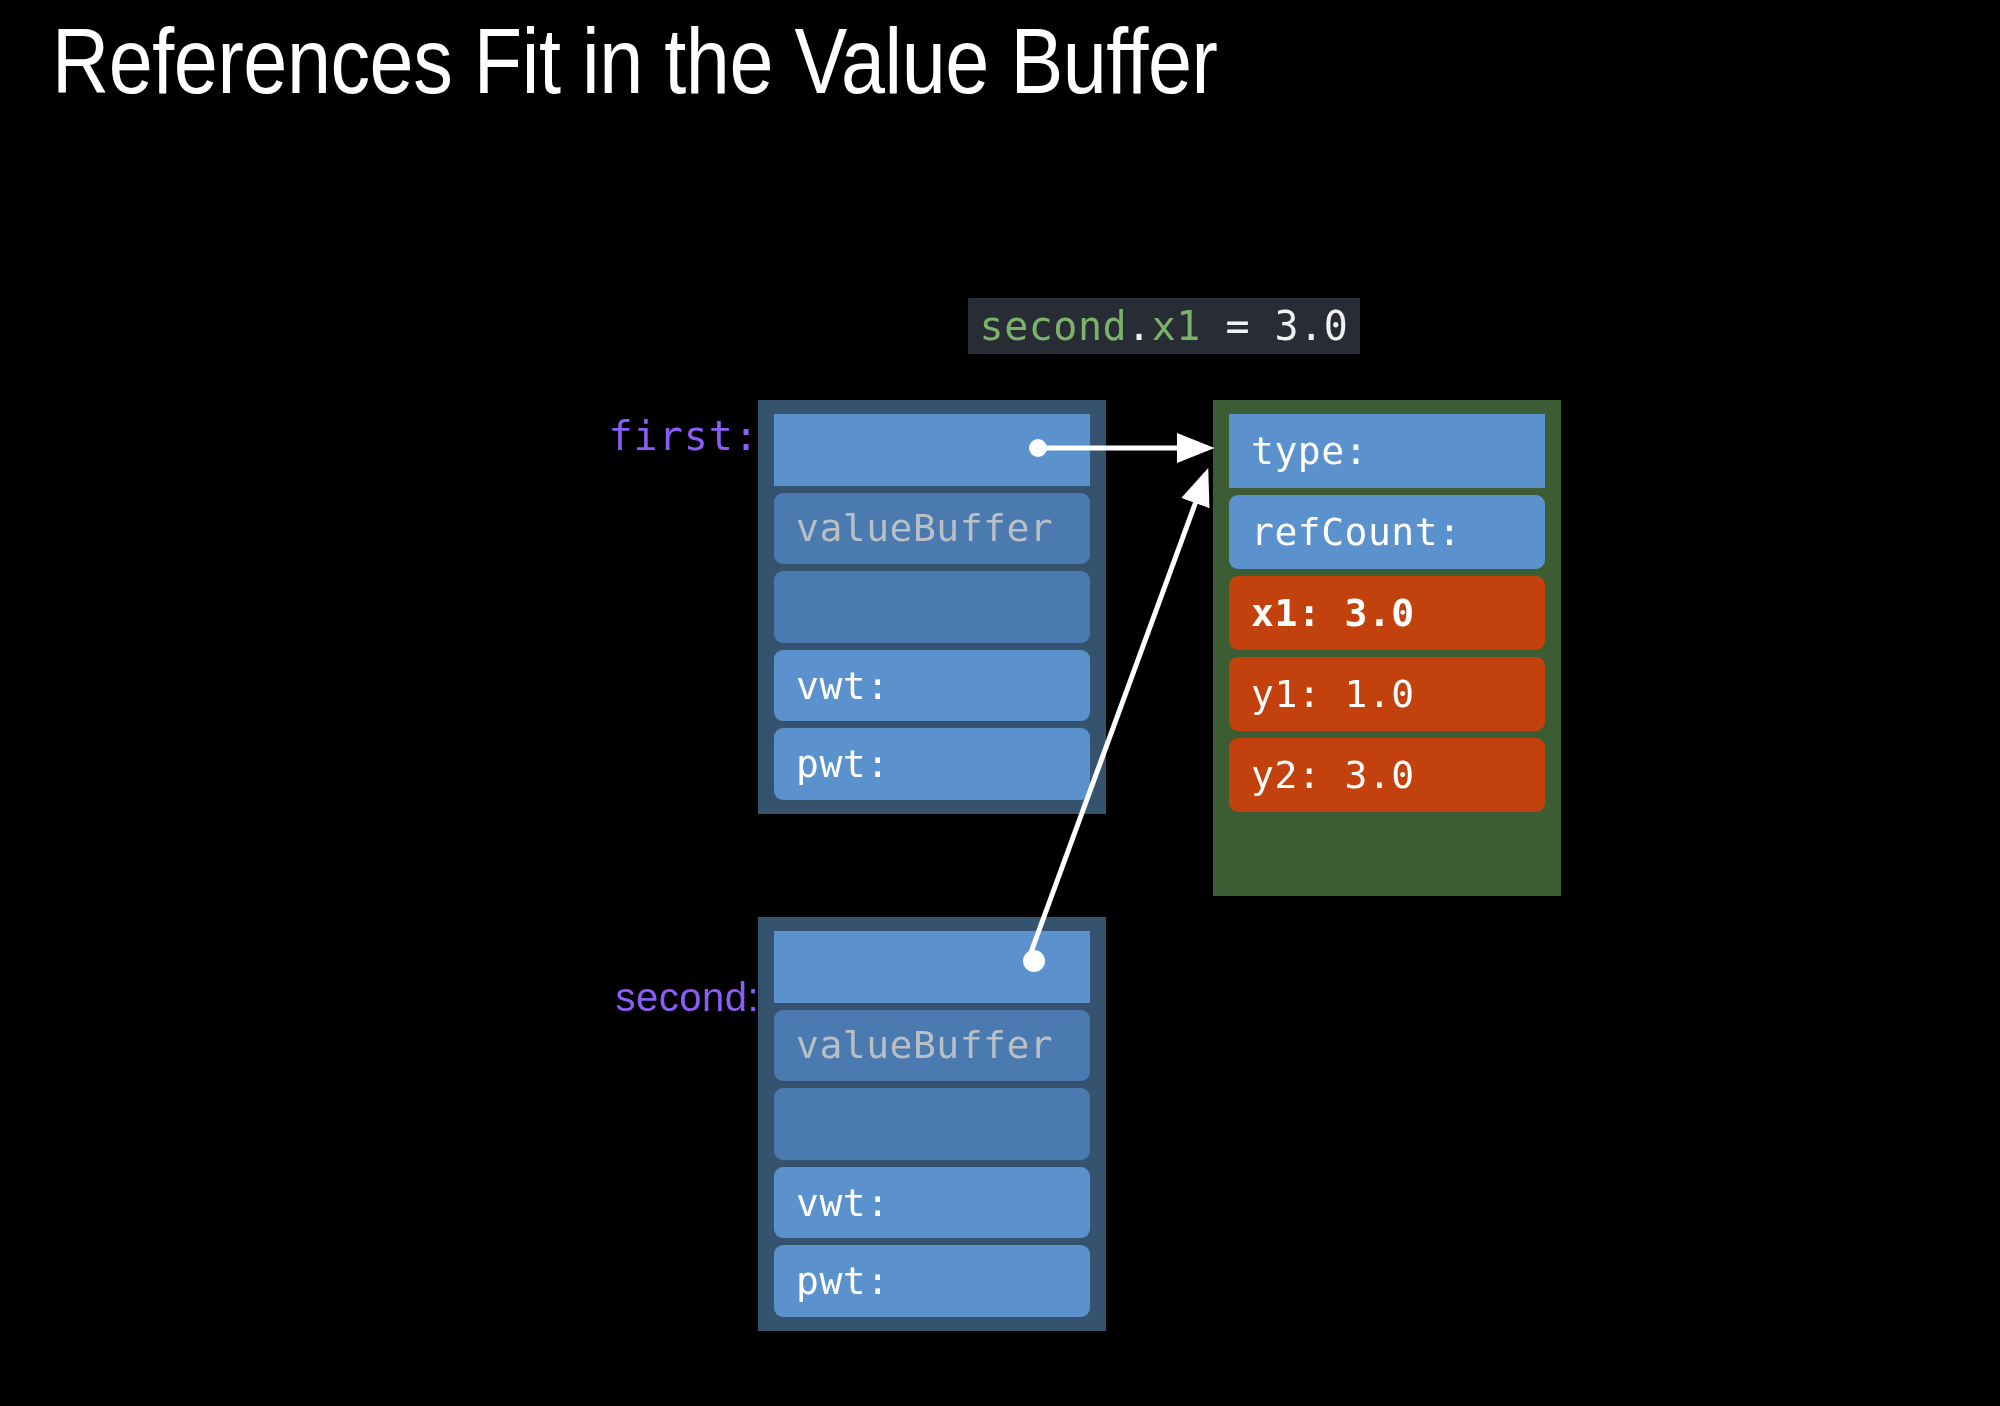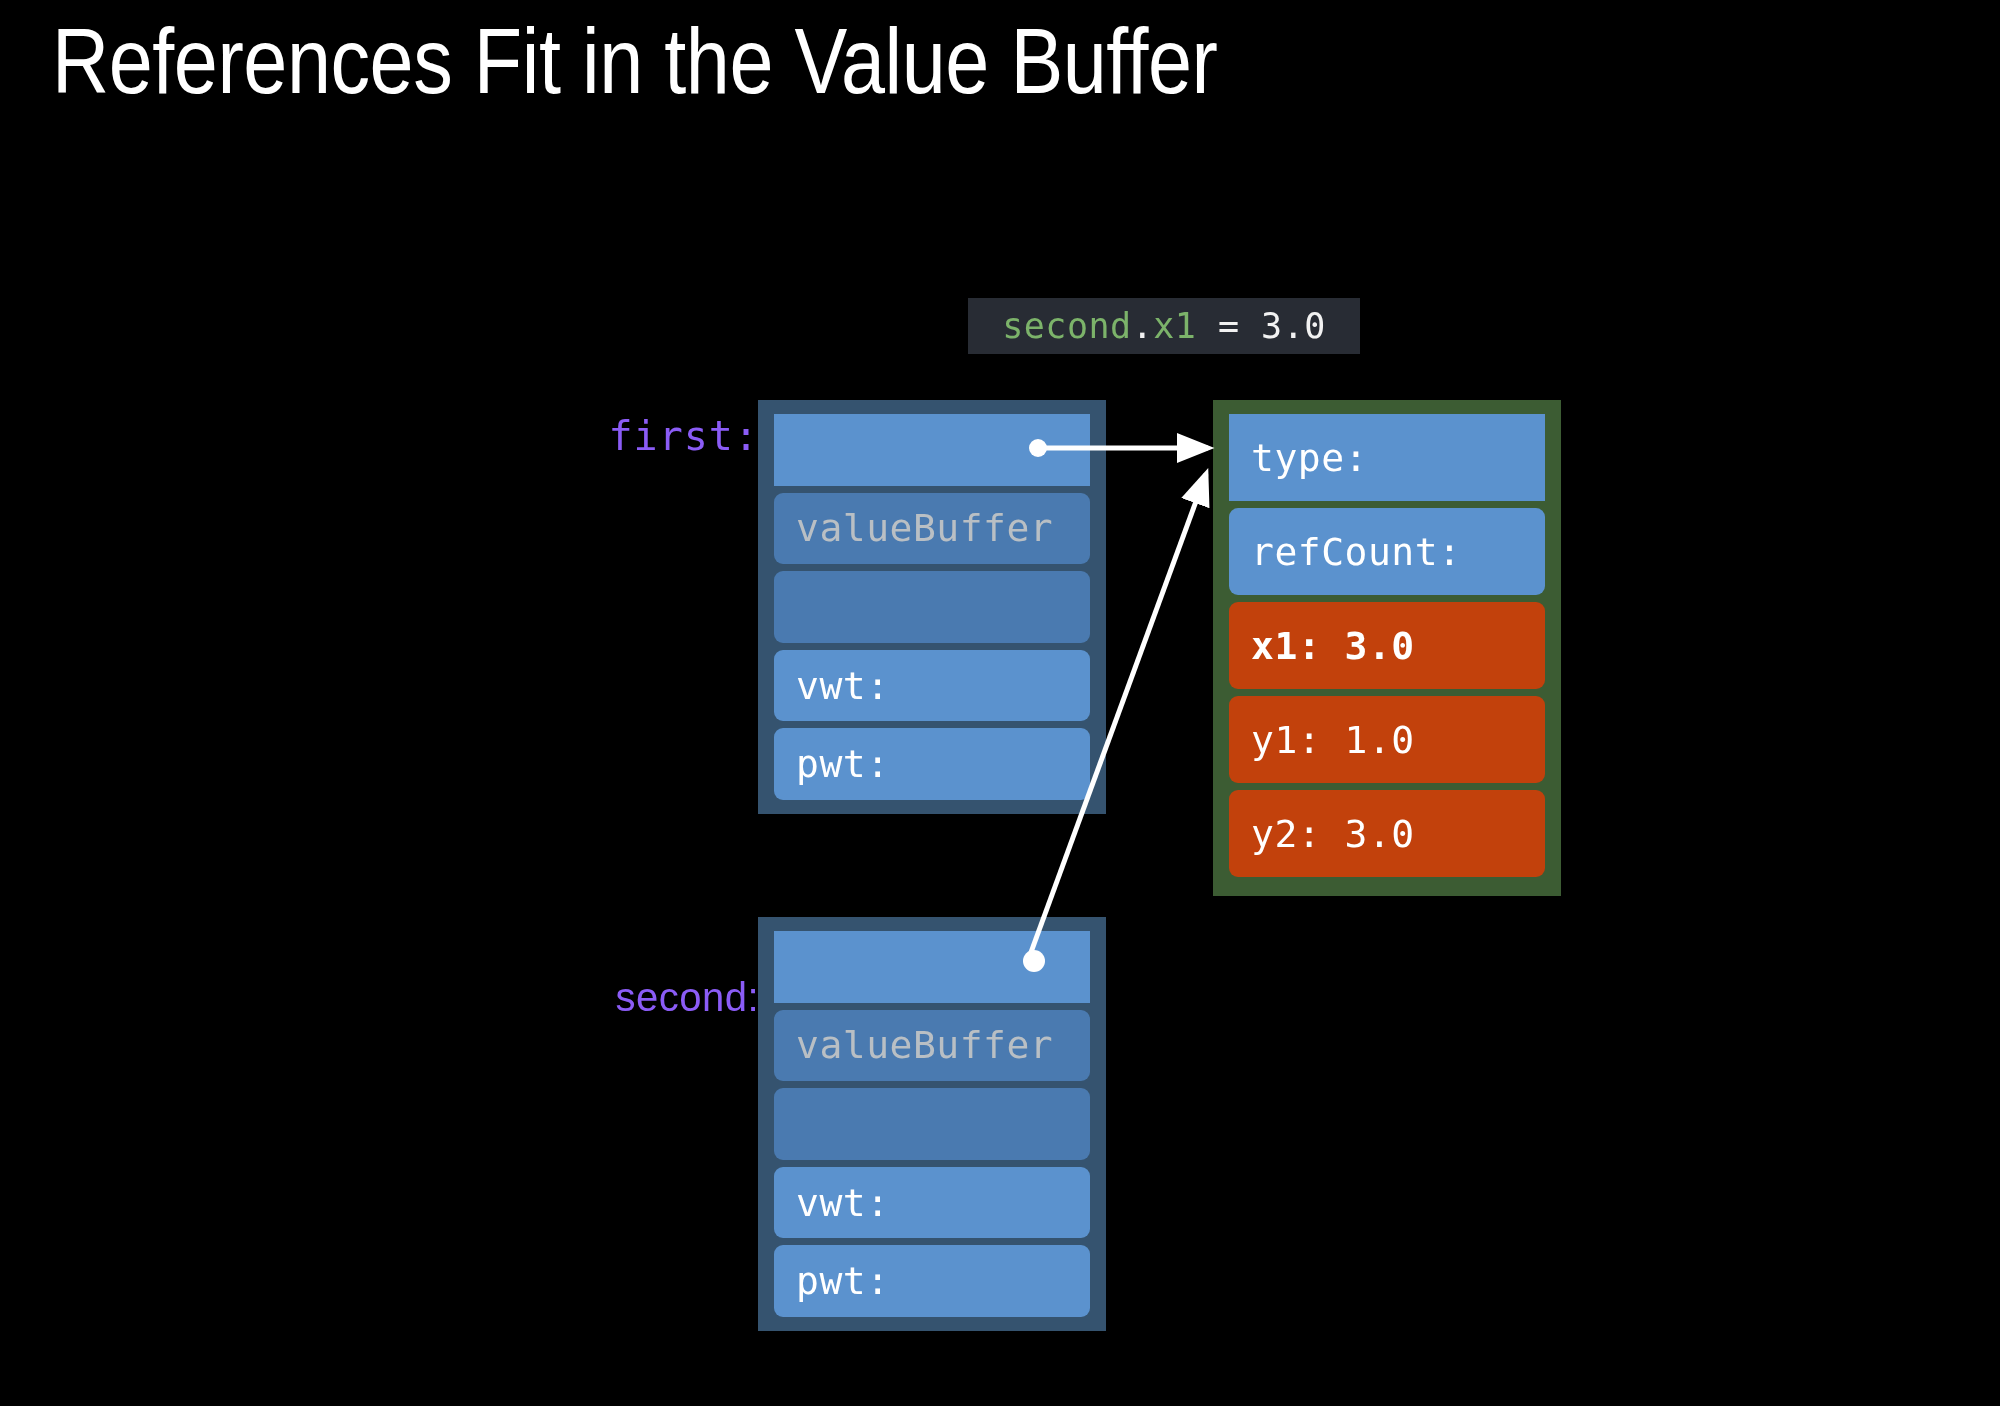--- a/index.html
+++ b/index.html
@@ -38,21 +38,21 @@
     position: absolute;
     left: 968px;
     top: 298px;
     width: 392px;
     height: 56px;
     background: #282c34;
     display: flex;
     align-items: center;
     justify-content: center;
     font-family: "DejaVu Sans Mono", monospace;
-    font-size: 35px;
+    font-size: 40px;
     letter-spacing: 0.5px;
     white-space: pre;
   }
   .tok-green { color: #7cb36a; }
   .tok-white { color: #f2f2f2; }
 
   
   .var-label {
     position: absolute;
     color: #8b5cf6;
@@ -101,21 +101,21 @@
   .row + .row { margin-top: 7px; border-radius: 9px; }
 
   .row-light  { background: #5b92ce; }
   .row-dark   { background: #4a7ab0; }
   .row-green  { background: #c2410c; }
   .row-bold   { font-weight: bold; }
   .row-muted  { color: #b9bfc4; }
 
   
   #box-first  .row, #box-second .row { height: 74px; }
-  #box-heap   .row { height: 87px; }
+  #box-heap   .row { height: 74px; }
 
   
   #box-first  { left: 758px; top: 400px;  width: 348px; height: 414px; }
   #box-second { left: 758px; top: 917px;  width: 348px; height: 414px; }
   #box-heap   { left: 1213px; top: 400px; width: 348px; height: 496px; }
 
   
   #arrows {
     position: absolute;
     left: 0; top: 0;

